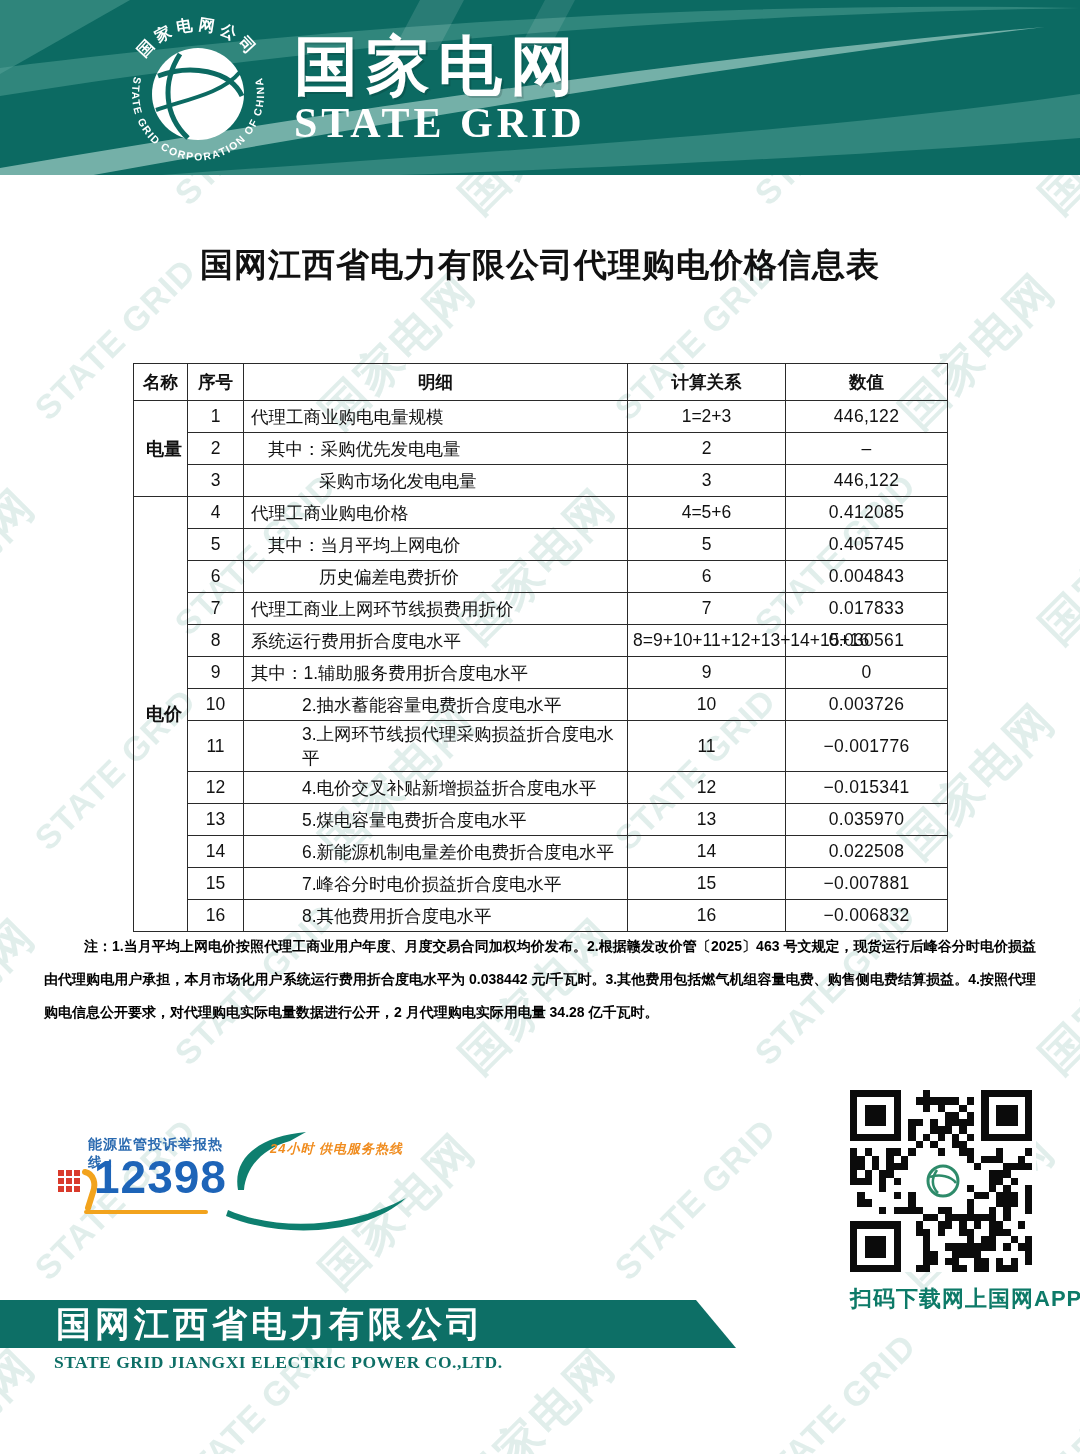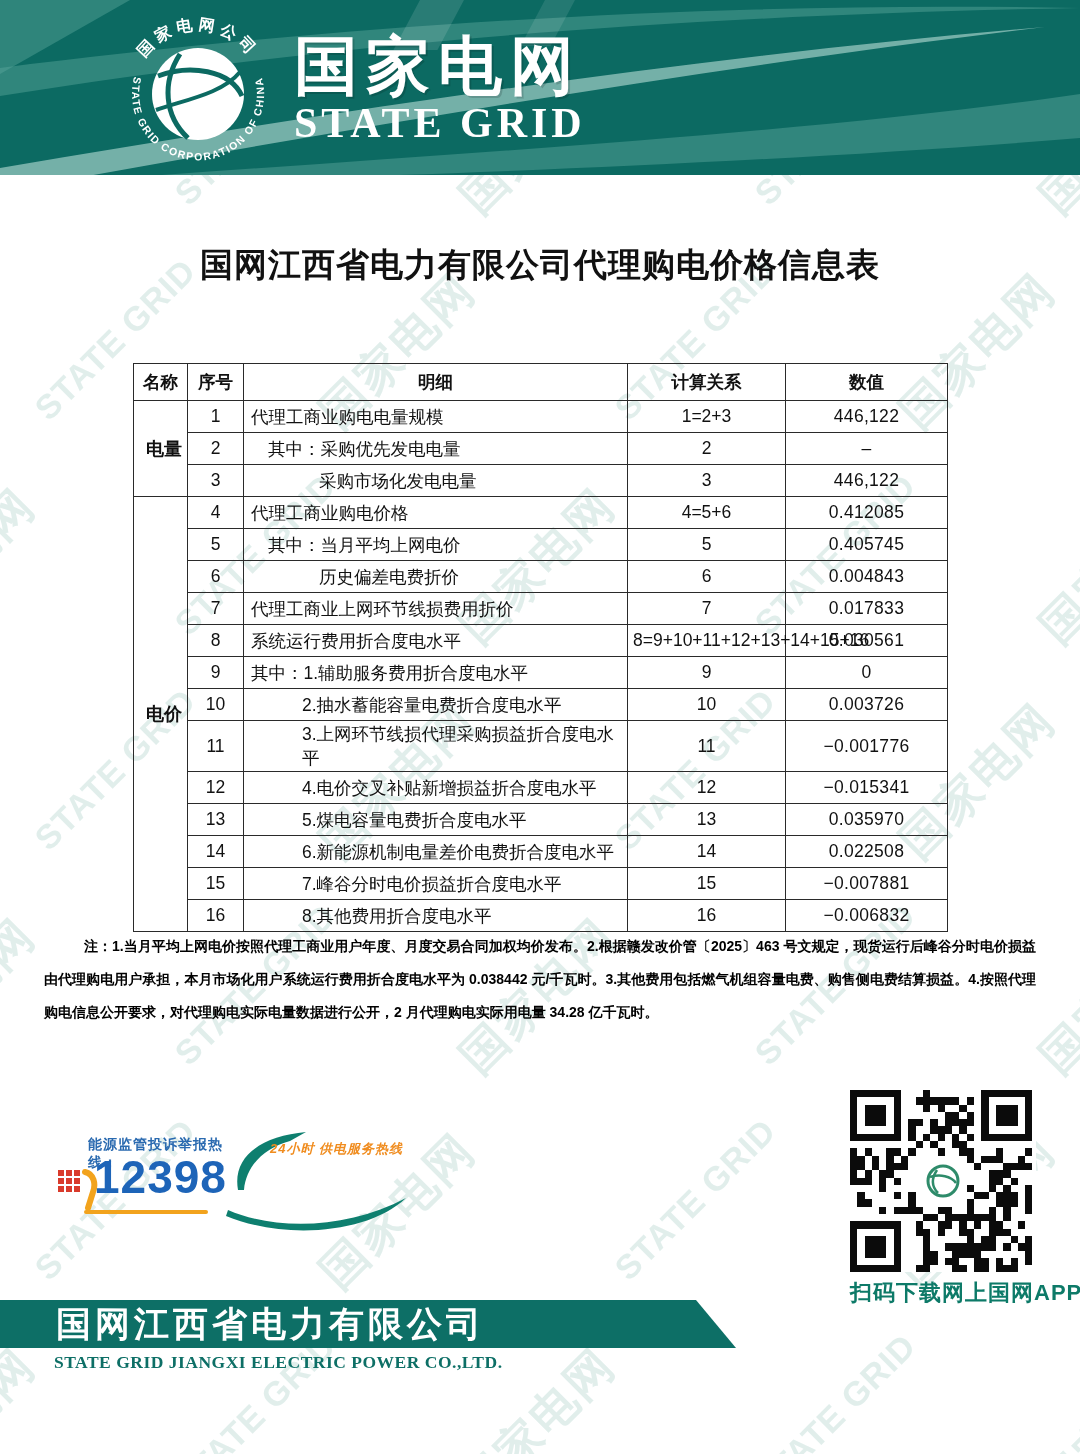--- a/index.html
+++ b/index.html
@@ -51,21 +51,21 @@
   .h2-number{position:absolute;left:24px;top:22px;font-size:54px;font-weight:700;font-style:italic;color:#f2a33c;letter-spacing:1px;}
   .h2-swoosh{position:absolute;left:0;top:0;}
 
   
   .qr-block{position:absolute;left:850px;top:1090px;z-index:1;width:186px;}
   .qr-grid{position:relative;display:grid;grid-template-columns:repeat(25,7.3px);grid-auto-rows:7.3px;background:#fff;}
   .qm{width:7.3px;height:7.3px;background:#fff;}
   .qm.b{background:#0b0b0b;}
   .qr-center{position:absolute;left:50%;top:50%;width:48px;height:48px;transform:translate(-50%,-50%);
              background:#fff;border-radius:50%;display:flex;align-items:center;justify-content:center;}
-  .qr-caption{margin-top:6px;font-size:22px;font-weight:700;color:#0d7a68;letter-spacing:1px;white-space:nowrap;}
+  .qr-caption{margin-top:12px;font-size:22px;font-weight:700;color:#0d7a68;letter-spacing:1px;white-space:nowrap;}
 
   
   .footer-banner{position:absolute;left:0;top:1300px;width:736px;height:48px;background:#0d6f66;z-index:2;
                  clip-path:polygon(0 0,696px 0,736px 48px,0 48px);
                  color:#fff;font-size:35px;font-weight:700;letter-spacing:4px;line-height:48px;
                  padding-left:56px;box-sizing:border-box;}
   .footer-en{position:absolute;left:54px;top:1352px;z-index:2;font-family:"Liberation Serif","DejaVu Serif",serif;
              font-size:17.5px;font-weight:700;color:#0d6f66;letter-spacing:.5px;}
 </style>
 </head>

